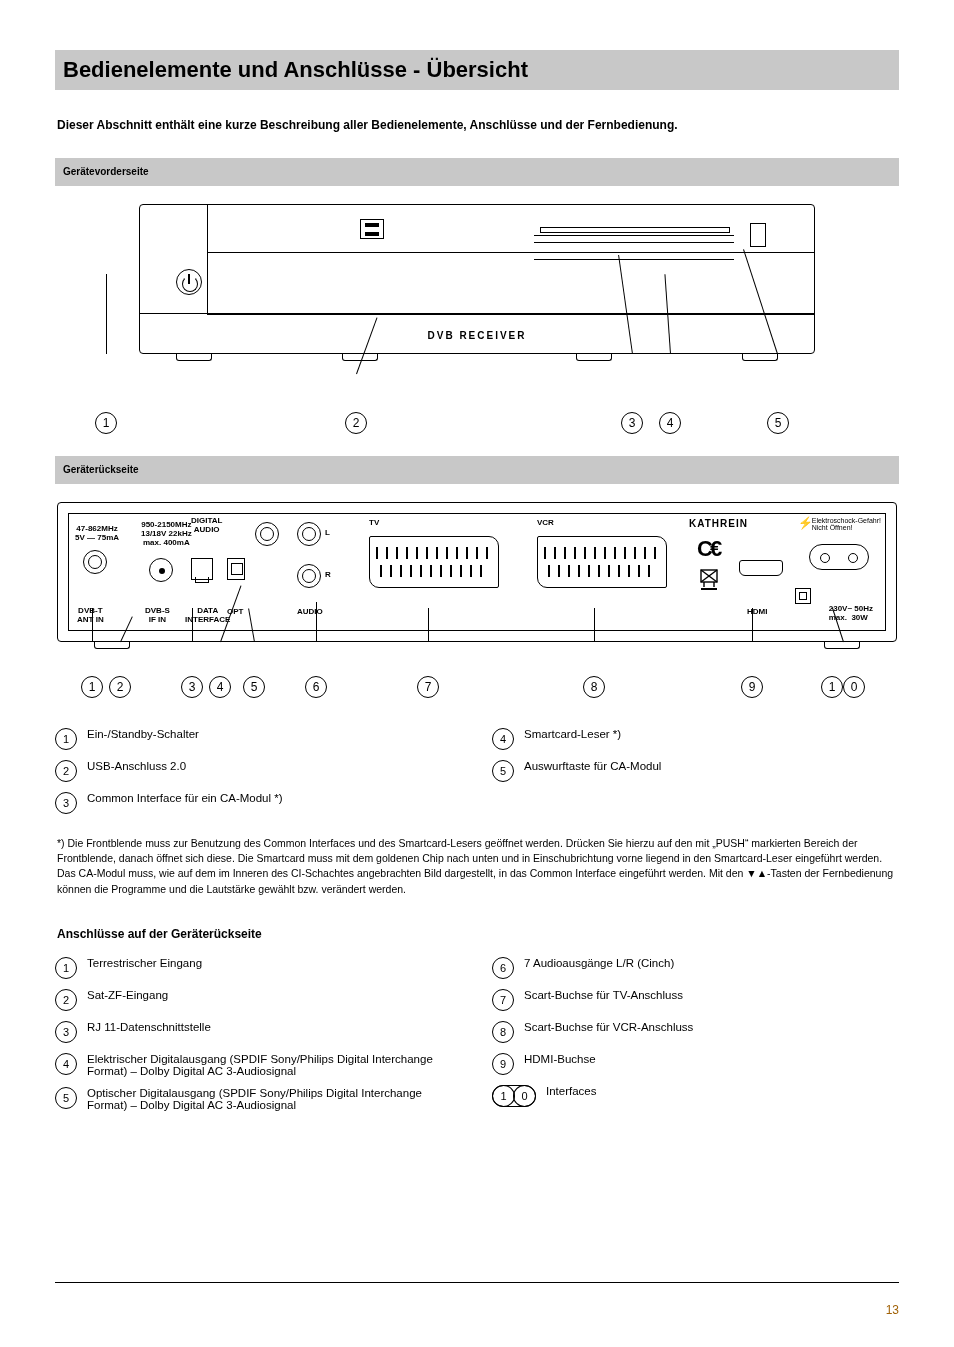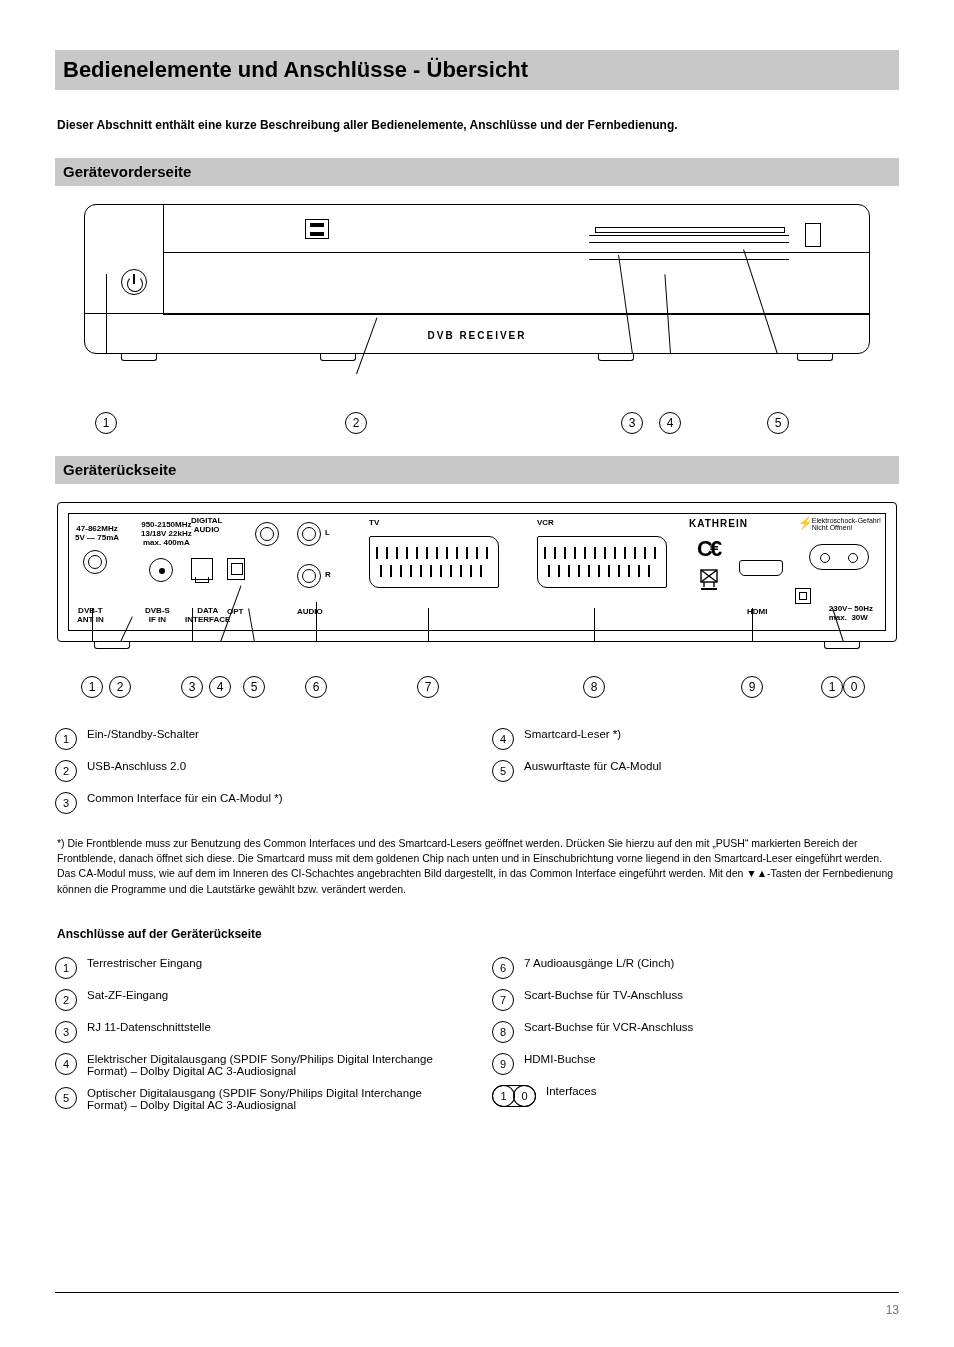--- a/index.html
+++ b/index.html
@@ -11,41 +11,41 @@
     background: #fff;
     position: relative;
     padding: 50px 55px 30px 55px;
   }
   .section-bar {
     background: #c8c8c8;
     height: 28px;
     line-height: 28px;
     padding-left: 8px;
     font-weight: bold;
-    font-size: 15px;
+    font-size: 10px;
     margin-bottom: 18px;
   }
   .main-title {
     height: 40px;
     line-height: 40px;
     font-size: 22px;
     margin-bottom: 28px;
   }
   .intro { font-size: 12px; margin: 0 2px 26px 2px; font-weight: bold; }
   .sub-bar { margin-top: 4px; }
 
   
   .device-wrap { position: relative; margin: 4px 0 8px 0; }
 
   
   .front-device {
     position: relative;
-    width: 786px; height: 150px;
+    width: 676px; height: 150px;
     margin: 0 auto;
-    border: 1.2px solid #000; border-radius: 12px;
+    border: 1.2px solid #000; border-radius: 4px;
     background: #fff;
   }
   .front-top {
     position: absolute; left: 10%; right: 0; top: 0; height: 48px;
     border-left: 1px solid #000; border-bottom: 1px solid #000;
   }
   .front-flap {
     position: absolute; left: 10%; right: 0; top: 48px; height: 62px;
     border-left: 1px solid #000; border-bottom: 1px solid #000;
   }
@@ -161,22 +161,22 @@
     text-align:center; line-height:20px; font-size:11px; margin-right:10px;
   }
   .row .num.dbl { flex: 0 0 44px; border-radius:11px; display:flex;}
   .row .num.dbl span{flex:1;border:1.2px solid #000;border-radius:50%;line-height:20px;height:22px;margin:-1.2px;}
   .row .txt { flex: 1; }
 
   
   .footer {
     position: absolute; left: 55px; right: 55px; bottom: 30px;
     border-top: 1px solid #000;
-    padding-top: 10px;
-    font-size: 12px; color:#737373;text-align:center;
+    padding-top: 20px;
+    font-size: 12px; color:#a16207;text-align:center;
   }
 </style>
 </head>
 <body>
 
 <div class="section-bar main-title">Bedienelemente und Anschlüsse - Übersicht</div>
 <p class="intro">Dieser Abschnitt enthält eine kurze Beschreibung aller Bedienelemente, Anschlüsse und der Fernbedienung.</p>
 
 <div class="section-bar sub-bar">Gerätevorderseite</div>
 

